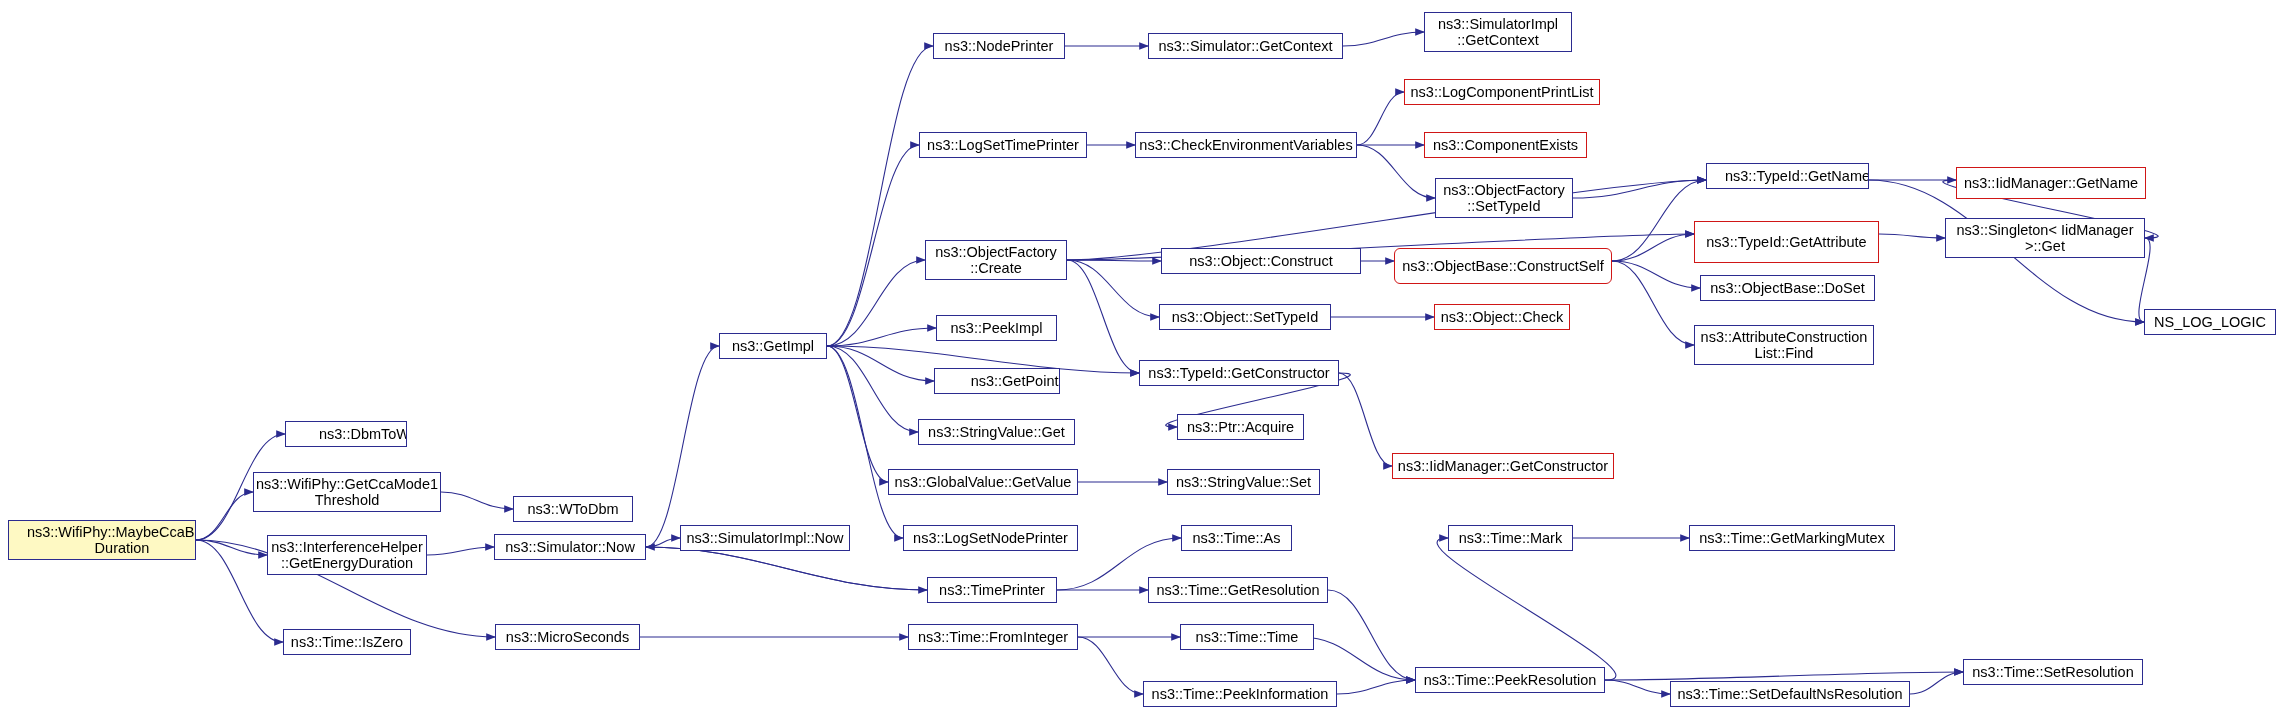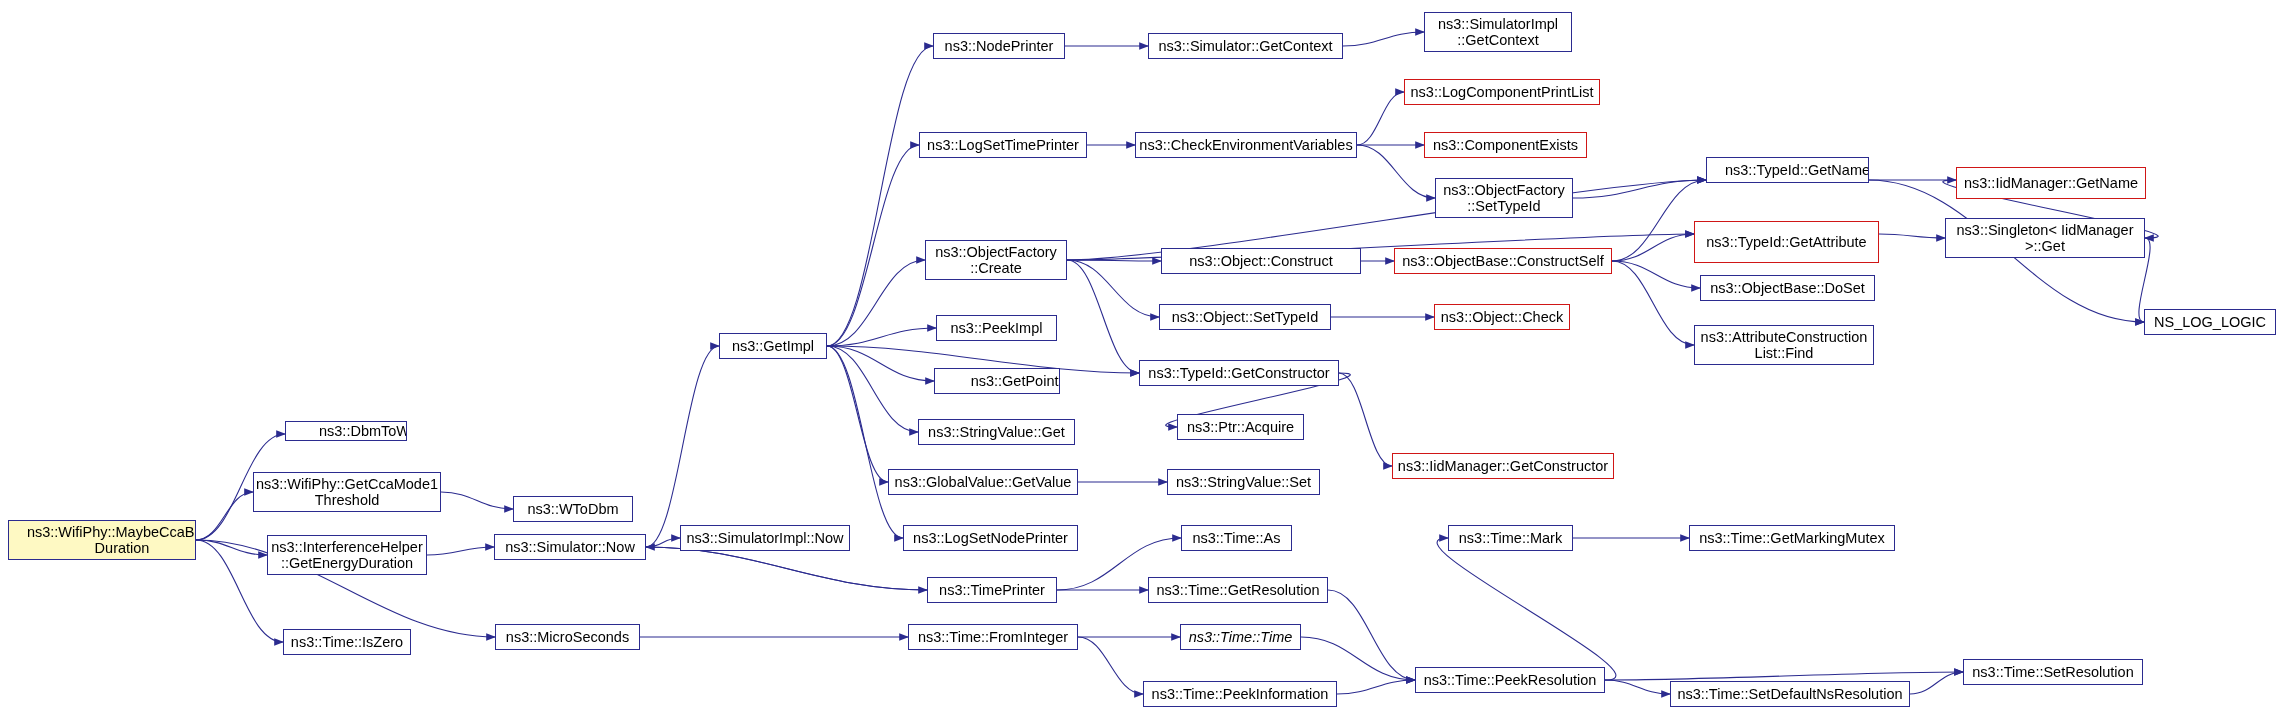--- a/index.html
+++ b/index.html
@@ -101,21 +101,21 @@
       <path d="M1078,637 C1107.25,637 1113.75,694 1143,694" fill="none" stroke="#2b2b8f" stroke-width="1.1" marker-end="url(#ah)"></path>
       <path d="M1301,637 C1352.3,637 1363.7,680 1415,680" fill="none" stroke="#2b2b8f" stroke-width="1.1" marker-end="url(#ah)"></path>
       <path d="M1337,694 C1372.1,694 1379.9,680 1415,680" fill="none" stroke="#2b2b8f" stroke-width="1.1" marker-end="url(#ah)"></path>
       <path d="M1605,680 C1675.65,680 1377.35,538 1448,538" fill="none" stroke="#2b2b8f" stroke-width="1.1" marker-end="url(#ah)"></path>
       <path d="M1605,680 C1634.25,680 1640.75,694 1670,694" fill="none" stroke="#2b2b8f" stroke-width="1.1" marker-end="url(#ah)"></path>
       <path d="M1910,694 C1933.85,694 1939.15,672 1963,672" fill="none" stroke="#2b2b8f" stroke-width="1.1" marker-end="url(#ah)"></path>
       <path d="M1605,680 C1715,680 1853,672 1963,672" fill="none" stroke="#2b2b8f" stroke-width="1.1" marker-end="url(#ah)"></path>
     </svg>
 <div class="node cur" style="left: 8px; top: 520px; width: 188px; height: 40px;">ns3::WifiPhy::MaybeCcaBusy
 Duration</div>
-    <div class="node" style="left: 285px; top: 421px; width: 122px; height: 20px; padding-left: 37px;">ns3::DbmToW</div>
+    <div class="node" style="left: 285px; top: 421px; width: 122px; height: 26px; padding-left: 37px;">ns3::DbmToW</div>
     <div class="node" style="left: 253px; top: 472px; width: 188px; height: 40px;">ns3::WifiPhy::GetCcaMode1
 Threshold</div>
     <div class="node" style="left: 267px; top: 535px; width: 160px; height: 40px;">ns3::InterferenceHelper
 ::GetEnergyDuration</div>
     <div class="node" style="left: 283px; top: 629px; width: 128px; height: 26px;">ns3::Time::IsZero</div>
     <div class="node" style="left: 513px; top: 496px; width: 120px; height: 26px;">ns3::WToDbm</div>
     <div class="node" style="left: 494px; top: 534px; width: 152px; height: 26px;">ns3::Simulator::Now</div>
     <div class="node" style="left: 495px; top: 624px; width: 145px; height: 26px;">ns3::MicroSeconds</div>
     <div class="node" style="left: 719px; top: 333px; width: 108px; height: 26px;">ns3::GetImpl</div>
     <div class="node" style="left: 680px; top: 525px; width: 170px; height: 26px;">ns3::SimulatorImpl::Now</div>
@@ -138,28 +138,28 @@
     <div class="node red" style="left: 1424px; top: 132px; width: 163px; height: 26px;">ns3::ComponentExists</div>
     <div class="node" style="left: 1435px; top: 178px; width: 138px; height: 40px;">ns3::ObjectFactory
 ::SetTypeId</div>
     <div class="node" style="left: 1161px; top: 248px; width: 200px; height: 26px;">ns3::Object::Construct</div>
     <div class="node" style="left: 1159px; top: 304px; width: 172px; height: 26px;">ns3::Object::SetTypeId</div>
     <div class="node" style="left: 1139px; top: 360px; width: 200px; height: 26px;">ns3::TypeId::GetConstructor</div>
     <div class="node" style="left: 1177px; top: 414px; width: 127px; height: 26px;">ns3::Ptr::Acquire</div>
     <div class="node" style="left: 1167px; top: 469px; width: 153px; height: 26px;">ns3::StringValue::Set</div>
     <div class="node" style="left: 1181px; top: 525px; width: 111px; height: 26px;">ns3::Time::As</div>
     <div class="node" style="left: 1148px; top: 577px; width: 180px; height: 26px;">ns3::Time::GetResolution</div>
-    <div class="node" style="left: 1180px; top: 624px; width: 121px; height: 26px; font-style: italic;">ns3::Time::Time</div>
+    <div class="node" style="left: 1180px; top: 624px; width: 134px; height: 26px;">ns3::Time::Time</div>
     <div class="node" style="left: 1143px; top: 681px; width: 194px; height: 26px;">ns3::Time::PeekInformation</div>
-    <div class="node red" style="left: 1394px; top: 248px; width: 218px; height: 26px;">ns3::ObjectBase::ConstructSelf</div>
+    <div class="node red" style="left: 1394px; top: 248px; width: 218px; height: 36px; border-radius: 6px;">ns3::ObjectBase::ConstructSelf</div>
     <div class="node red" style="left: 1434px; top: 304px; width: 136px; height: 26px;">ns3::Object::Check</div>
     <div class="node red" style="left: 1392px; top: 453px; width: 222px; height: 26px;">ns3::IidManager::GetConstructor</div>
     <div class="node" style="left: 1448px; top: 525px; width: 125px; height: 26px;">ns3::Time::Mark</div>
     <div class="node" style="left: 1415px; top: 667px; width: 190px; height: 26px;">ns3::Time::PeekResolution</div>
-    <div class="node" style="left: 1706px; top: 157px; width: 163px; height: 26px; padding-left: 20px;">ns3::TypeId::GetName</div>
+    <div class="node" style="left: 1706px; top: 163px; width: 163px; height: 26px; padding-left: 20px;">ns3::TypeId::GetName</div>
     <div class="node red" style="left: 1694px; top: 221px; width: 185px; height: 42px;">ns3::TypeId::GetAttribute</div>
     <div class="node" style="left: 1700px; top: 275px; width: 175px; height: 26px;">ns3::ObjectBase::DoSet</div>
     <div class="node" style="left: 1694px; top: 325px; width: 180px; height: 40px;">ns3::AttributeConstruction
 List::Find</div>
     <div class="node" style="left: 1689px; top: 525px; width: 206px; height: 26px;">ns3::Time::GetMarkingMutex</div>
     <div class="node" style="left: 1670px; top: 681px; width: 240px; height: 26px;">ns3::Time::SetDefaultNsResolution</div>
     <div class="node red" style="left: 1956px; top: 167px; width: 190px; height: 32px;">ns3::IidManager::GetName</div>
     <div class="node" style="left: 1945px; top: 218px; width: 200px; height: 40px;">ns3::Singleton&lt; IidManager
 &gt;::Get</div>
     <div class="node" style="left: 2144px; top: 309px; width: 132px; height: 26px;">NS_LOG_LOGIC</div>

